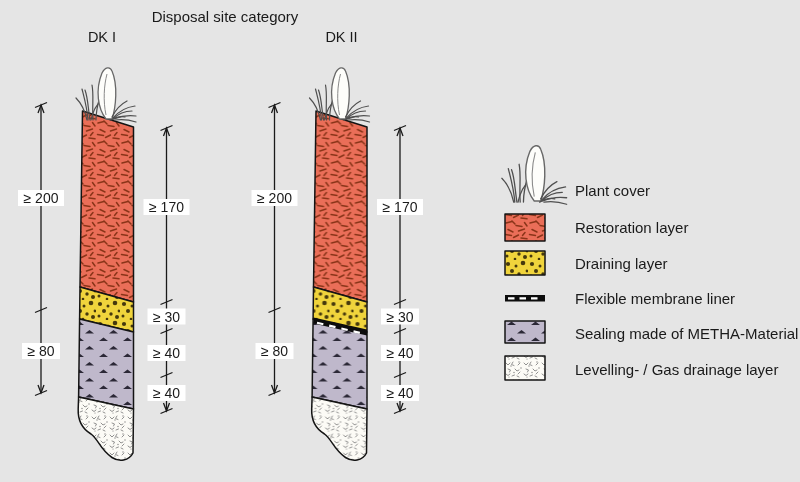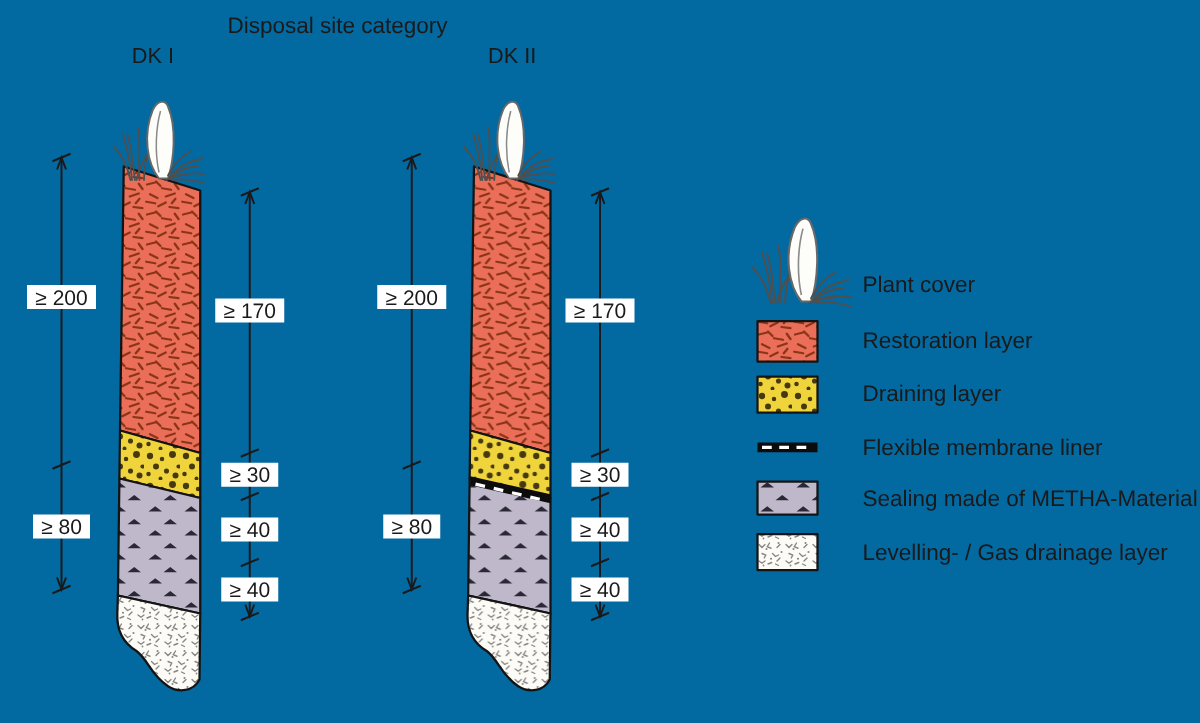--- a/index.html
+++ b/index.html
@@ -1,16 +1,16 @@
 <!DOCTYPE html>
 <html><head>
 <meta charset="utf-8">
 <style>
   html,body{margin:0;padding:0;background:#ffffff;}
-  .stage{width:800px;height:482px;position:relative;background:#0369a1;overflow:hidden;}
+  .stage{width:800px;height:482px;position:relative;background:#e5e5e5;overflow:hidden;}
   text{font-family:"Liberation Sans",sans-serif;fill:#1a1a1a;}
   .title-text{font-size:15px;text-anchor:middle;}
   .col-label{font-size:14.5px;text-anchor:middle;}
   .dim-label{font-size:14px;text-anchor:middle;dominant-baseline:central;}
   .legend-label{font-size:15px;dominant-baseline:central;}
   .dimline{stroke:#1a1a1a;stroke-width:1.3;fill:none;}
   .layerpoly{stroke:#141414;stroke-width:1.5;stroke-linejoin:round;}
   .grass{fill:none;stroke:#4f4f4f;stroke-width:1.2;stroke-linecap:round;}
   .leaf{fill:#fdfdfa;stroke:#686868;stroke-width:1.3;}
   .vein{fill:none;stroke:#8a8a8a;stroke-width:1;}

